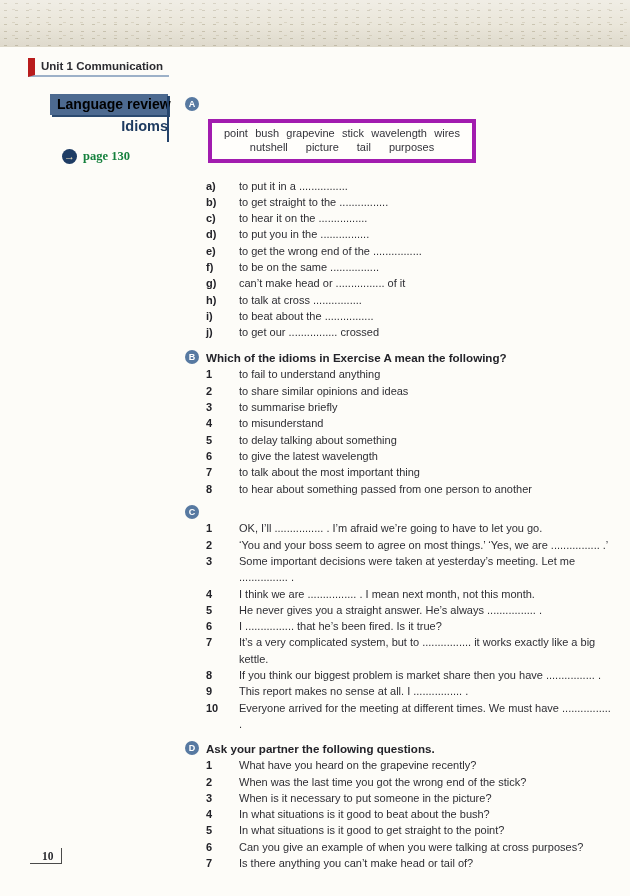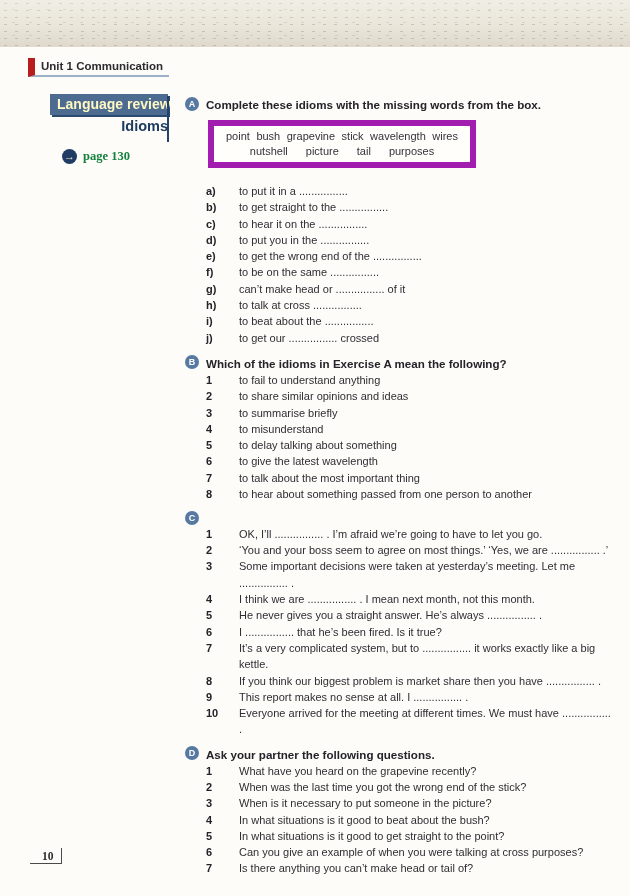--- a/index.html
+++ b/index.html
@@ -16,39 +16,39 @@
     background-position:0 0, 0 0, 5px 3px;
     border-bottom:1px solid #ded9ca;}
 
   
   .unit-header{position:absolute;top:58px;left:28px;font-weight:bold;font-size:11.5px;
     color:#2b2b30;border-left:7px solid #b91c1c;border-bottom:2px solid #9db1c8;
     padding:2px 6px 3px 6px;white-space:nowrap;}
 
   
   .sidebar{position:absolute;top:94px;left:50px;width:118px;}
-  .lr-box{position:relative;background:#4d6a90;color:#fef9c3;font-weight:bold;font-size:14px;
+  .lr-box{position:relative;background:#4d6a90;color:#000000;font-weight:bold;font-size:14px;
     padding:2px 7px 3px 7px;box-shadow:2px 2px 0 #2b4a70;white-space:nowrap;text-align:right;}
   .side-rule{position:absolute;top:2px;left:117px;width:2px;height:46px;background:#24436b;}
   .idioms{font-weight:bold;font-size:14.5px;color:#1d3a5f;text-align:right;margin-top:3px;}
   .page-ref{margin-top:15px;margin-left:12px;display:flex;align-items:center;gap:6px;}
   .arrow-circle{flex:none;width:15px;height:15px;border-radius:50%;background:#1e3c64;
     color:#f3e3bd;display:inline-flex;align-items:center;justify-content:center;
     font-size:11px;font-weight:bold;line-height:1;}
   .page-ref-text{font-family:"Liberation Serif",serif;font-weight:bold;font-size:12.5px;color:#15803d;}
 
   
   .content{position:absolute;left:185px;top:96px;width:428px;}
   .ex-head{display:flex;align-items:flex-start;gap:7px;}
   .badge{flex:none;width:14px;height:14px;border-radius:50%;background:#5779a1;color:#fff;
     font-size:9px;font-weight:bold;display:inline-flex;align-items:center;justify-content:center;
     margin-top:0.5px;}
   .ex-title{font-size:11.6px;font-weight:bold;line-height:15px;padding-top:1px;color:#232329;}
 
-  .word-box{border:6px solid #a21caf;background:#fffefb;width:268px;box-sizing:border-box;
+  .word-box{border:4px solid #a21caf;background:#fffefb;width:268px;box-sizing:border-box;
     margin:8px 0 0 23px;padding:3px 8px 4px 8px;font-size:11px;line-height:14.5px;color:#33333a;}
   .wb-row1{display:flex;justify-content:space-between;padding:0 4px;}
   .wb-row2{display:flex;justify-content:center;gap:18px;}
 
   .items{list-style:none;margin:1px 0 0 0;padding:0 0 0 21px;}
   .ex-a .items{margin-top:15px;}
   .item{display:flex;font-size:11px;line-height:16.3px;color:#2e2e34;}
   .lbl{flex:none;width:17px;font-weight:bold;color:#232329;}
   .txt{flex:1;white-space:pre-wrap;margin-left:16px;}
 
@@ -85,21 +85,20 @@
       </span>
       <span class="page-ref-text">page 130</span>
     </div>
   </div>
 
   <div class="content">
 
     <section class="ex ex-a">
       <div class="ex-head">
         <span class="badge">A</span>
-        <span class="ex-title">Complete these idioms with the missing words from the box.</span>
       </div>
       <div class="word-box">
         <div class="wb-row1">
           <span>point</span>
           <span>bush</span>
           <span>grapevine</span>
           <span>stick</span>
           <span>wavelength</span>
           <span>wires</span>
         </div>

